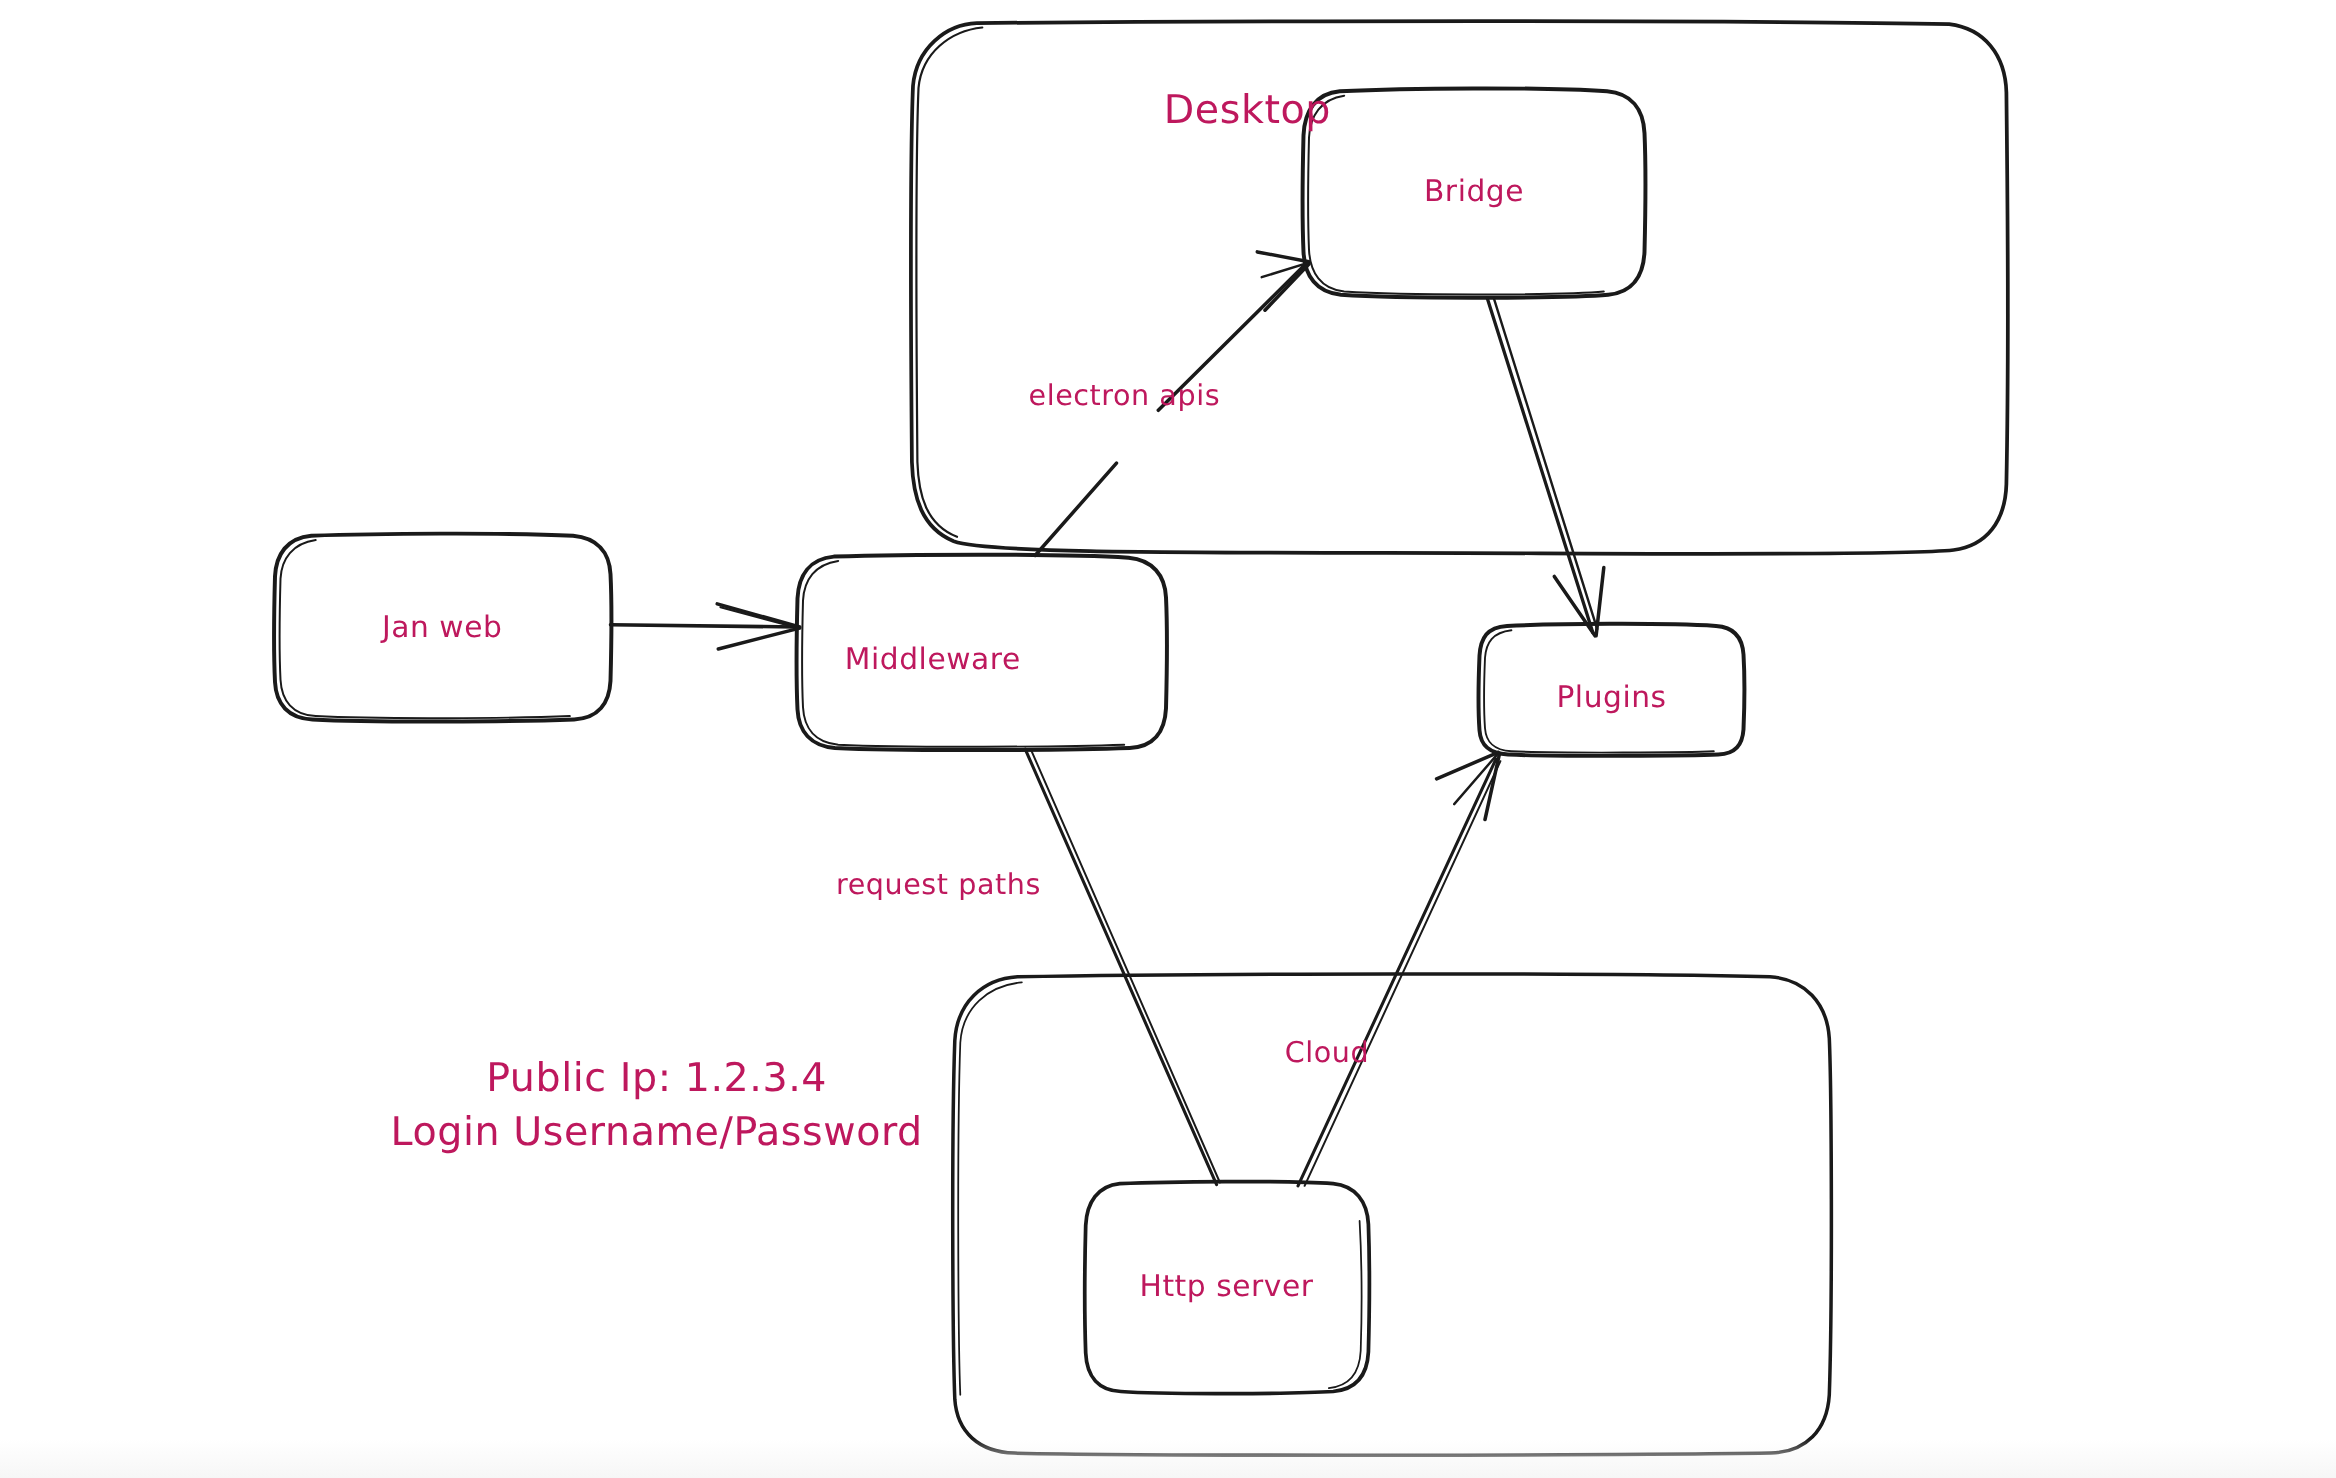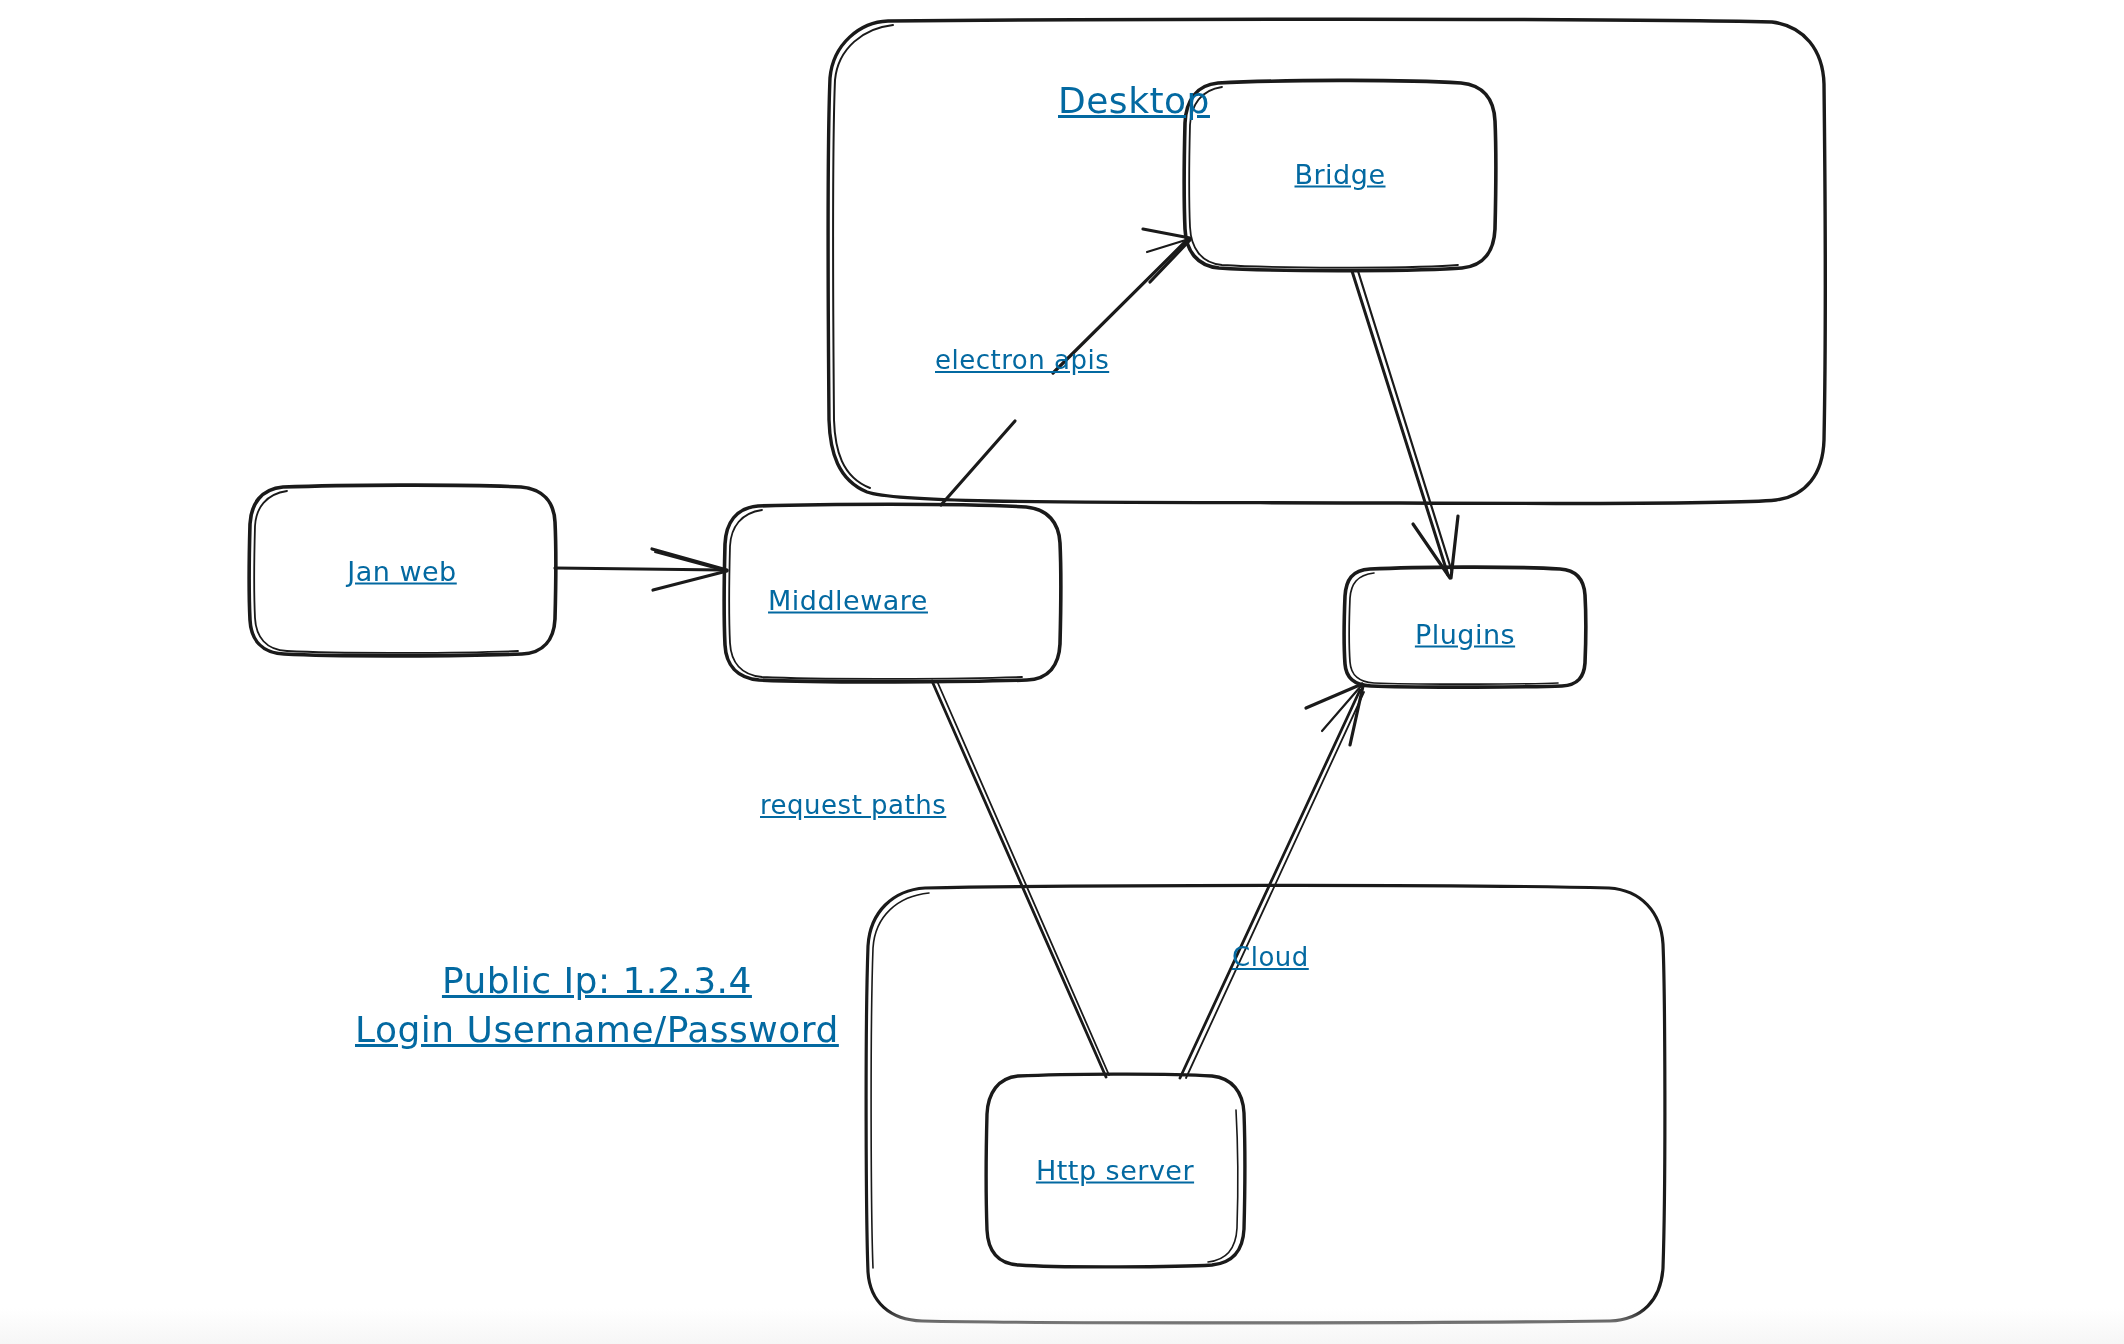--- a/index.html
+++ b/index.html
@@ -18,26 +18,25 @@
   }
   #sketch {
     position: absolute;
     left: 0;
     top: 0;
     width: 2124px;
     height: 1344px;
   }
   .hand-text {
     position: absolute;
-    color: #0369a1;
+    color: #be185d;
     font-family: "DejaVu Sans", sans-serif;
     white-space: nowrap;
     letter-spacing: 0.5px;
     transform-origin: left center;
-    text-decoration: underline;
   }
   .node-label {
     font-size: 27px;
     font-weight: 400;
   }
   .group-label {
     font-size: 36px;
     font-weight: 400;
   }
   .edge-label {
@@ -228,21 +227,21 @@
   <div class="hand-text node-label centered" style="left:848px; top:600px;">Middleware</div>
 
   <div class="hand-text node-label centered" style="left:1465px; top:634px;">Plugins</div>
 
   <div class="hand-text node-label centered" style="left:1115px; top:1170px;">Http server</div>
 
   <div class="hand-text edge-label" style="left:935px; top:345px;">electron apis</div>
 
   <div class="hand-text edge-label" style="left:760px; top:790px;">request paths</div>
 
-  <div class="hand-text edge-label" style="left:1232px; top:942px;">Cloud</div>
+  <div class="hand-text edge-label" style="left:1168px; top:942px;">Cloud</div>
 
   <div style="position:absolute; left:355px; top:960px;">
     <div class="hand-text note-line" style="position:relative; left:0; top:0;text-align:center;">Public Ip: 1.2.3.4</div>
     <div class="hand-text note-line" style="position:relative; left:0; top:8px;">Login Username/Password</div>
   </div>
 
   <div class="bottom-vignette"></div>
 
 </div>
 

